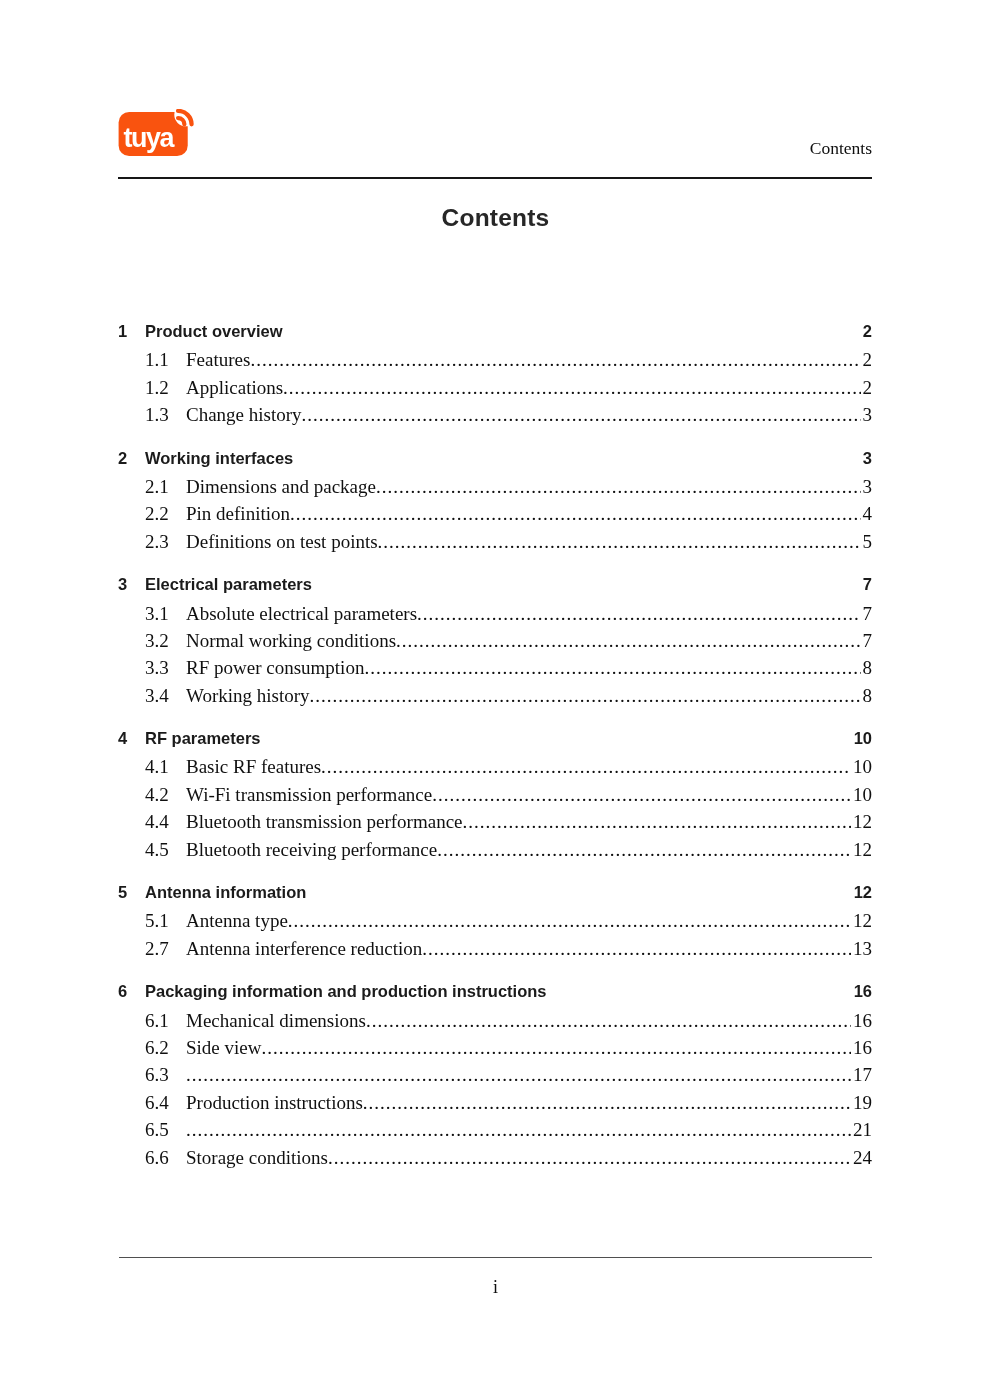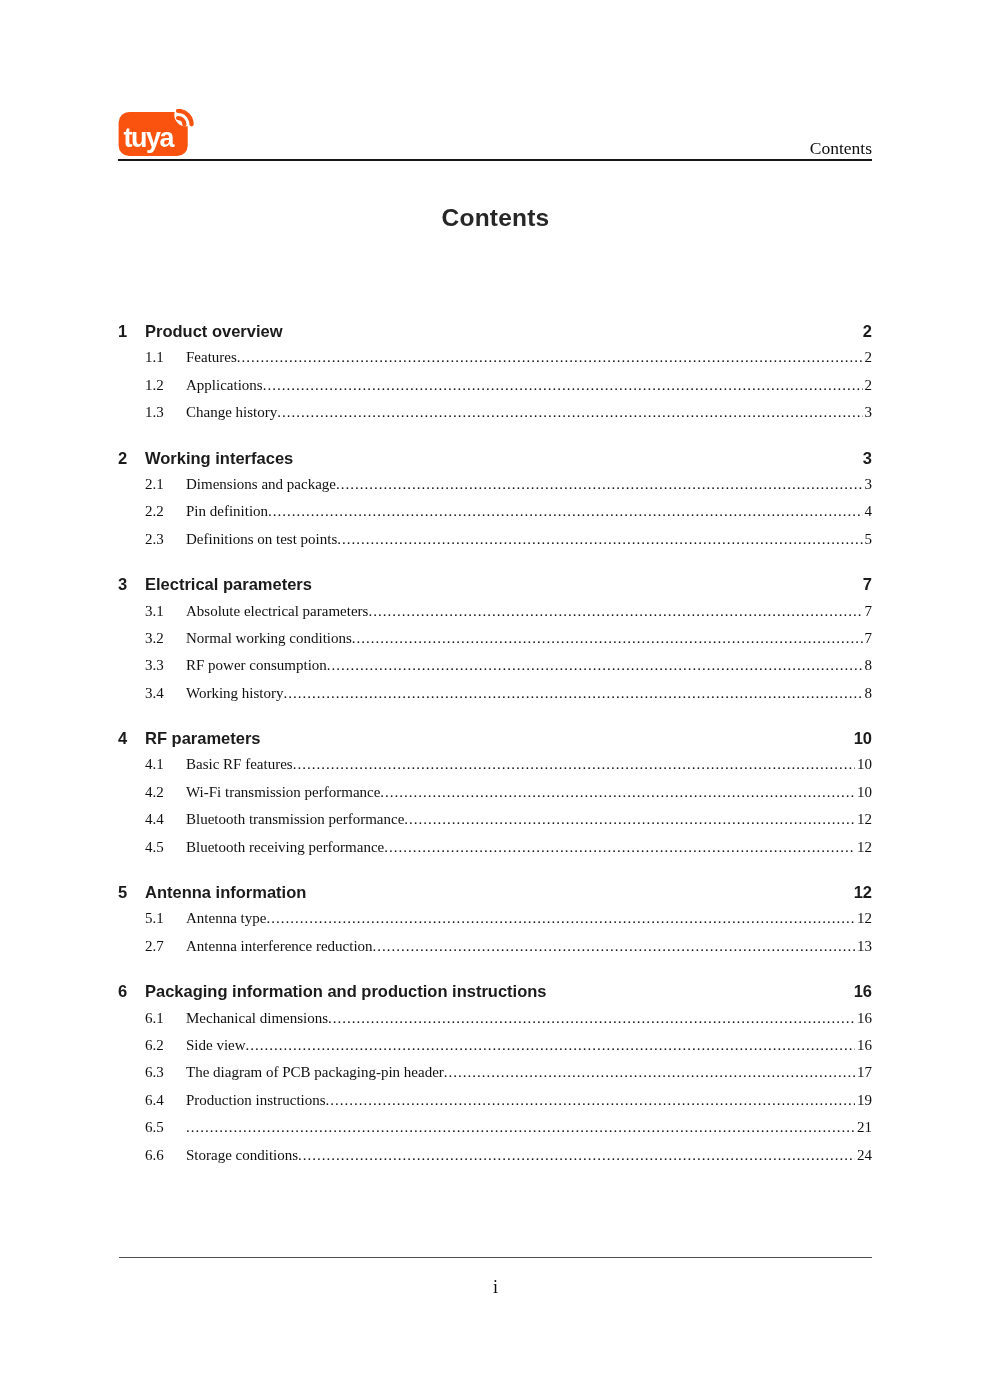--- a/index.html
+++ b/index.html
@@ -6,21 +6,21 @@
   body {
     width:991px; height:1400px; background:#ffffff; position:relative;
     font-family:"Liberation Serif", serif; color:#111;
     overflow:hidden;
   }
 
   
   .header {
     position:absolute; top:109px; left:118px; width:754px;
     display:flex; justify-content:space-between; align-items:flex-end;
-    border-bottom:2px solid #161616; padding-bottom:2px;text-align:center;
+    border-bottom:2px solid #161616; padding-bottom:20px;text-align:center;
   }
   .brand-logo { width:78px; height:48px; display:block; }
   .header-label {
     font-family:"Liberation Serif", serif; font-size:17.5px; color:#0f0f0f;
     line-height:1.05;
   }
 
   
   .doc-title {
     position:absolute; top:204px; left:0; width:991px; text-align:center;
@@ -37,21 +37,21 @@
     display:flex; align-items:baseline; height:27.4px;
     font-family:"Liberation Sans", sans-serif; font-weight:bold;
     font-size:16.5px; color:#1b1b1b; cursor:pointer;
   }
   .h-num  { width:27px; flex:none; }
   .h-title{ flex:none; }
   .h-page { margin-left:auto; flex:none; }
 
   .toc-item {
     display:flex; align-items:baseline; height:27.4px; padding-left:27px;
-    font-family:"Liberation Serif", serif; font-size:15px; color:#101010;
+    font-family:"Liberation Serif", serif; font-size:19px; color:#101010;
     cursor:pointer;
   }
   .i-num   { width:41px; flex:none; }
   .i-title { flex:none;text-align:right; }
   .leader  { flex:1 1 auto; overflow:hidden; white-space:nowrap; min-width:10px; }
   .leader::after {
     content:"...................................................................................................................................................................................................................................................";
     letter-spacing:1px; color:#101010;
   }
   .i-page { flex:none; padding-left:2px; }
@@ -231,21 +231,20 @@
         <span class="i-page">16</span>
       </div>
       <div class="toc-item">
         <span class="i-num">6.2</span>
         <span class="i-title">Side view</span>
         <span class="leader"></span>
         <span class="i-page">16</span>
       </div>
       <div class="toc-item">
         <span class="i-num">6.3</span>
-        <span class="i-title">The diagram of PCB packaging-pin header</span>
         <span class="leader"></span>
         <span class="i-page">17</span>
       </div>
       <div class="toc-item">
         <span class="i-num">6.4</span>
         <span class="i-title">Production instructions</span>
         <span class="leader"></span>
         <span class="i-page">19</span>
       </div>
       <div class="toc-item">

